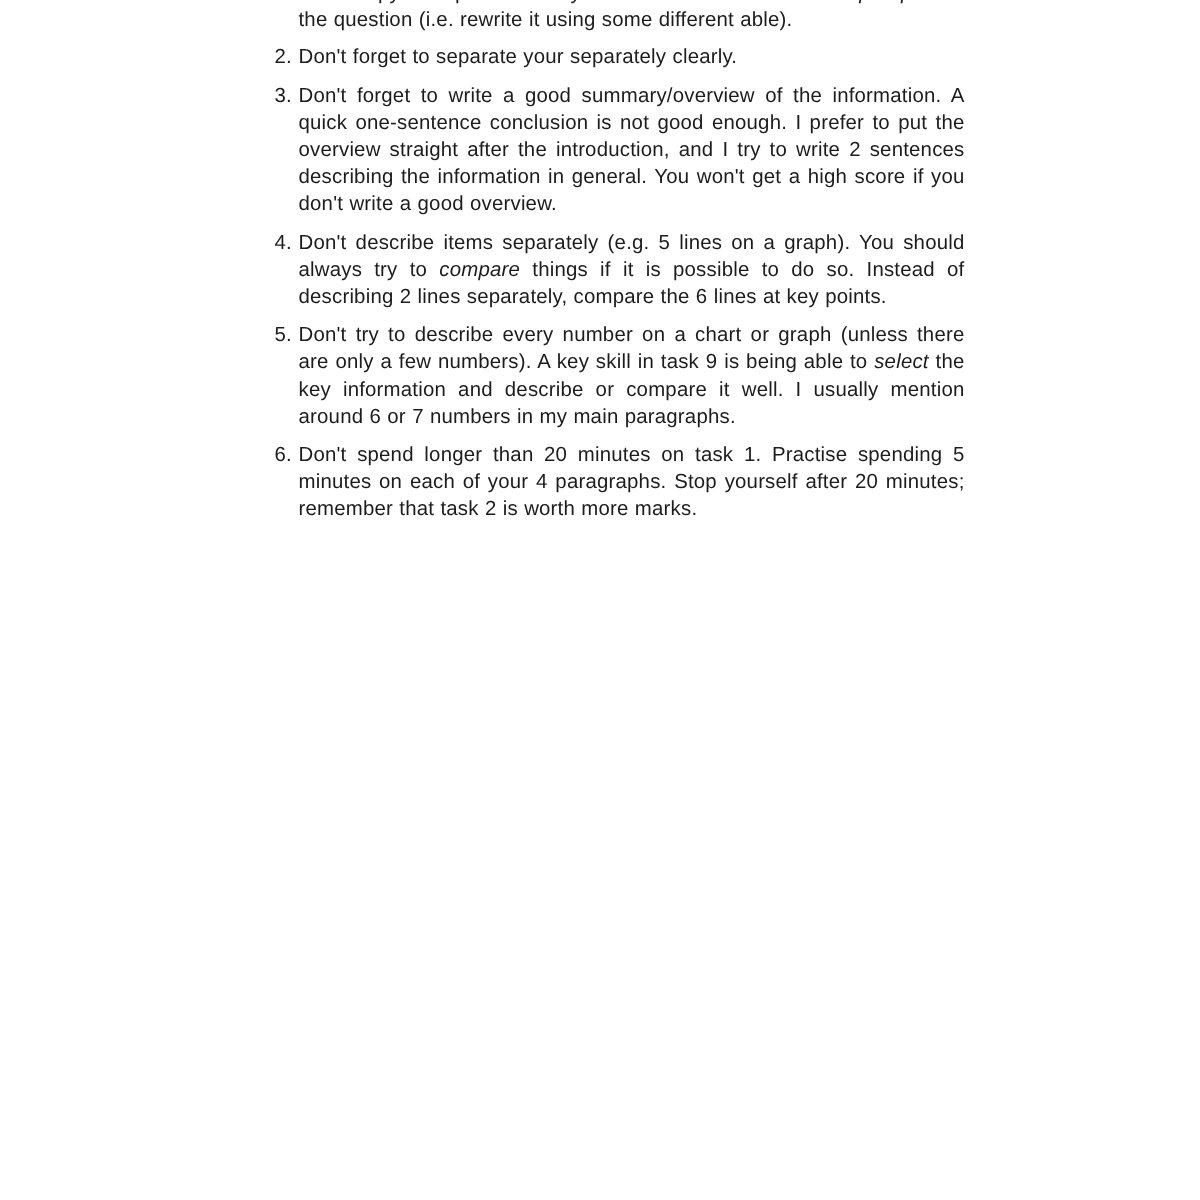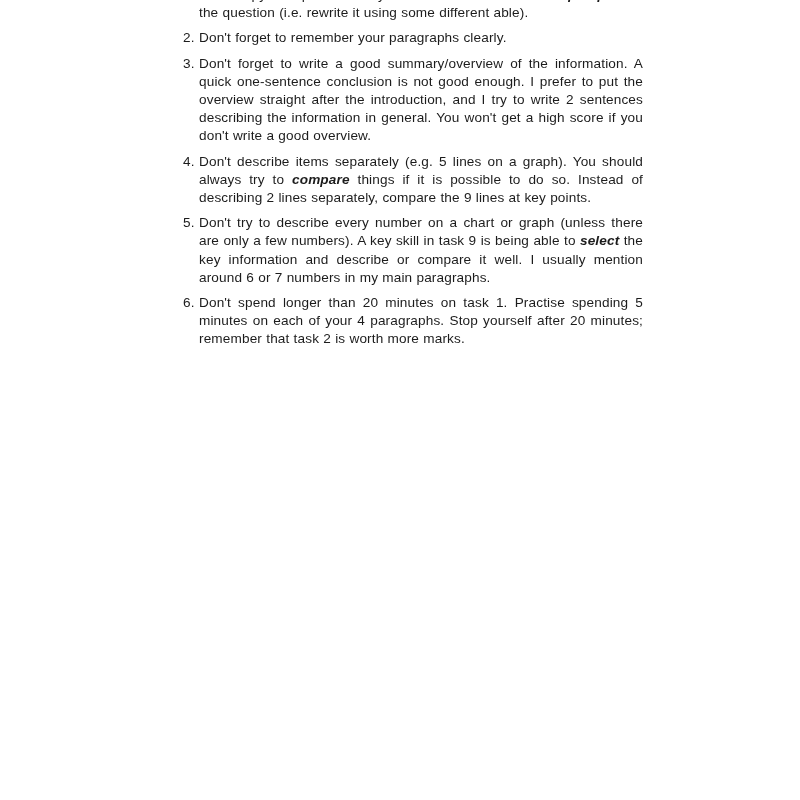--- a/index.html
+++ b/index.html
@@ -60,49 +60,49 @@
     line-height: 18.2px;
   }
 
   .tip-text {
     display: block;
   }
 
   
 
   .emph {
-    font-weight: bold;
+    font-weight: normal;
     font-style: italic;
   }
 
   
   #tips-list {
     filter: blur(0.18px);
   }
 </style>
 </head>
 <body style="background: rgb(255, 255, 255); color: rgb(28, 28, 28);">
 
 <div id="page" style="background: rgb(255, 255, 255);">
   <ol id="tips-list">
       <li class="tip-item">
         <span class="tip-marker">1.</span>
         <span class="tip-text"><span>Don't copy the question for your introduction. You should </span><span class="emph">paraphrase</span><span> the question (i.e. rewrite it using some different able).</span></span>
       </li>
       <li class="tip-item">
         <span class="tip-marker">2.</span>
-        <span class="tip-text"><span>Don't forget to remember your paragraphs clearly.</span></span>
+        <span class="tip-text"><span>Don't forget to separate your separately clearly.</span></span>
       </li>
       <li class="tip-item">
         <span class="tip-marker">3.</span>
         <span class="tip-text"><span>Don't forget to write a good summary/overview of the information. A quick one-sentence conclusion is not good enough. I prefer to put the overview straight after the introduction, and I try to write 2 sentences describing the information in general. You won't get a high score if you don't write a good overview.</span></span>
       </li>
       <li class="tip-item">
         <span class="tip-marker">4.</span>
-        <span class="tip-text"><span>Don't describe items separately (e.g. 5 lines on a graph). You should always try to </span><span class="emph">compare</span><span> things if it is possible to do so. Instead of describing 2 lines separately, compare the 9 lines at key points.</span></span>
+        <span class="tip-text"><span>Don't describe items separately (e.g. 5 lines on a graph). You should always try to </span><span class="emph">compare</span><span> things if it is possible to do so. Instead of describing 2 lines separately, compare the 6 lines at key points.</span></span>
       </li>
       <li class="tip-item">
         <span class="tip-marker">5.</span>
         <span class="tip-text"><span>Don't try to describe every number on a chart or graph (unless there are only a few numbers). A key skill in task 9 is being able to </span><span class="emph">select</span><span> the key information and describe or compare it well. I usually mention around 6 or 7 numbers in my main paragraphs.</span></span>
       </li>
       <li class="tip-item">
         <span class="tip-marker">6.</span>
         <span class="tip-text"><span>Don't spend longer than 20 minutes on task 1. Practise spending 5 minutes on each of your 4 paragraphs. Stop yourself after 20 minutes; remember that task 2 is worth more marks.</span></span>
       </li>
     </ol>

